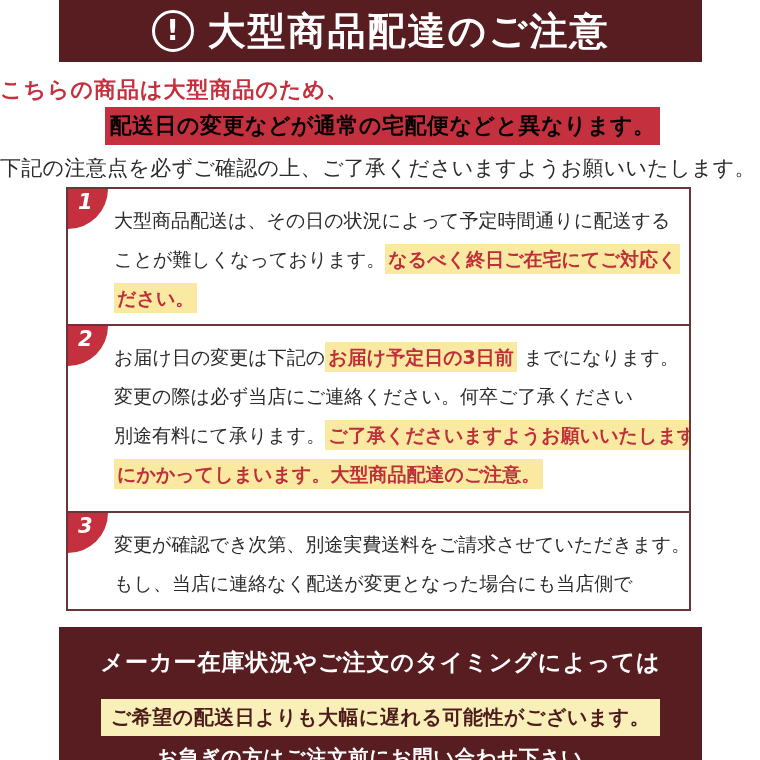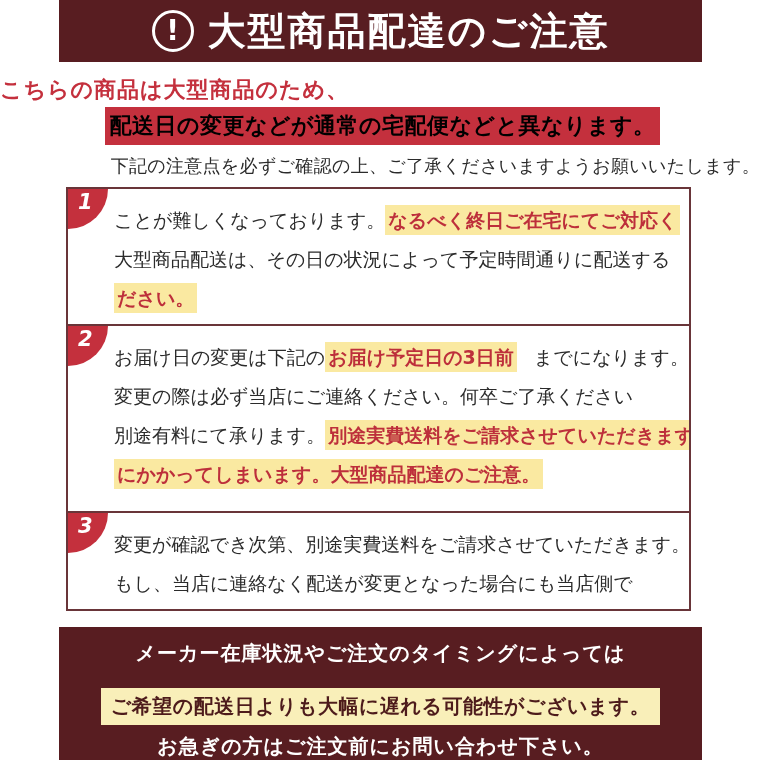--- a/index.html
+++ b/index.html
@@ -24,22 +24,22 @@
   .intro-lead{
     position:absolute;top:75px;left:0;width:100%;text-align:left;
     color:var(--crimson);font-size:22px;font-weight:bold;letter-spacing:1px;
   }
   .crimson-banner{
     position:absolute;top:107px;left:105px;width:555px;height:38px;
     background:var(--crimson);color:#000000;font-size:22px;font-weight:bold;
     display:flex;align-items:center;justify-content:center;letter-spacing:0.5px;white-space:nowrap;
   }
   .intro-note{
-    position:absolute;top:154px;left:0;width:100%;text-align:right;
-    color:var(--body-text);font-size:18px;letter-spacing:0.3px;
+    position:absolute;top:154px;left:0;width:100%;text-align:left;
+    color:var(--body-text);font-size:21px;letter-spacing:0.3px;
   }
   
   .sections-box{
     position:absolute;top:187px;left:66px;width:625px;
     border:2px solid var(--box-border);box-sizing:border-box;background:#fff;
   }
   .section{position:relative;overflow:hidden;padding:12px 8px 6px 46px;box-sizing:border-box;}
   .section+.section{border-top:2px solid var(--box-border);}
   .sec-1{min-height:131px;}
   .sec-2{min-height:187px;}
@@ -51,27 +51,27 @@
     padding:2px 0 0 10px;box-sizing:border-box;line-height:1.1;
   }
   .s-line{
     font-size:19px;line-height:39px;color:var(--body-text);
     white-space:nowrap;letter-spacing:0;
   }
   .hl{
     background:var(--highlight-bg);color:var(--highlight-text);
     font-weight:bold;padding:4px 3px;
   }
-  .gap-left{margin-left:17px;}
+  .gap-left{margin-left:7px;}
   
   .footer-banner{
     position:absolute;top:627px;left:59px;width:643px;height:133px;
     background:var(--maroon);text-align:center;color:#ffffff;box-sizing:border-box;
   }
-  .f-line1{padding-top:13px;font-size:20px;font-weight:bold;letter-spacing:1px;white-space:nowrap;}
+  .f-line1{padding-top:20px;font-size:23px;font-weight:bold;letter-spacing:1px;white-space:nowrap;}
   .f-highlight{
     display:table;margin:21px auto 0;background:var(--footer-highlight-bg);
     color:var(--footer-highlight-text);font-size:20px;font-weight:bold;
     padding:5px 10px;letter-spacing:0.5px;white-space:nowrap;
   }
   .f-line3{margin-top:8px;font-size:20px;font-weight:bold;letter-spacing:1px;white-space:nowrap;}
 </style>
 </head>
 <body>
 
@@ -83,30 +83,30 @@
   </div>
 
   <div class="intro-lead">こちらの商品は大型商品のため、</div>
   <div class="crimson-banner">配送日の変更などが通常の宅配便などと異なります。</div>
   <div class="intro-note">下記の注意点を必ずご確認の上、ご了承くださいますようお願いいたします。</div>
 
   <div class="sections-box">
 
     <div class="section sec-1">
       <span class="section-tab">1</span>
+      <div class="s-line"><span>大型商品配送は、その日の状況によって予定時間通りに配送する</span></div>
       <div class="s-line"><span>ことが難しくなっております。</span><span class="hl">なるべく終日ご在宅にてご対応く</span></div>
-      <div class="s-line"><span>大型商品配送は、その日の状況によって予定時間通りに配送する</span></div>
       <div class="s-line"><span class="hl">ださい。</span></div>
     </div>
 
     <div class="section sec-2">
       <span class="section-tab">2</span>
       <div class="s-line"><span>お届け日の変更は下記の</span><span class="hl">お届け予定日の3日前</span><span class="gap-left">までになります。</span></div>
       <div class="s-line"><span>変更の際は必ず当店にご連絡ください。何卒ご了承ください</span></div>
-      <div class="s-line"><span>別途有料にて承ります。</span><span class="hl">別途実費送料をご請求させていただきます</span></div>
+      <div class="s-line"><span>別途有料にて承ります。</span><span class="hl">ご了承くださいますようお願いいたします</span></div>
       <div class="s-line"><span class="hl">にかかってしまいます。大型商品配達のご注意。</span></div>
     </div>
 
     <div class="section sec-3">
       <span class="section-tab">3</span>
       <div class="s-line"><span>変更が確認でき次第、別途実費送料をご請求させていただきます。</span></div>
       <div class="s-line"><span>もし、当店に連絡なく配送が変更となった場合にも当店側で</span></div>
     </div>
 
   </div>

